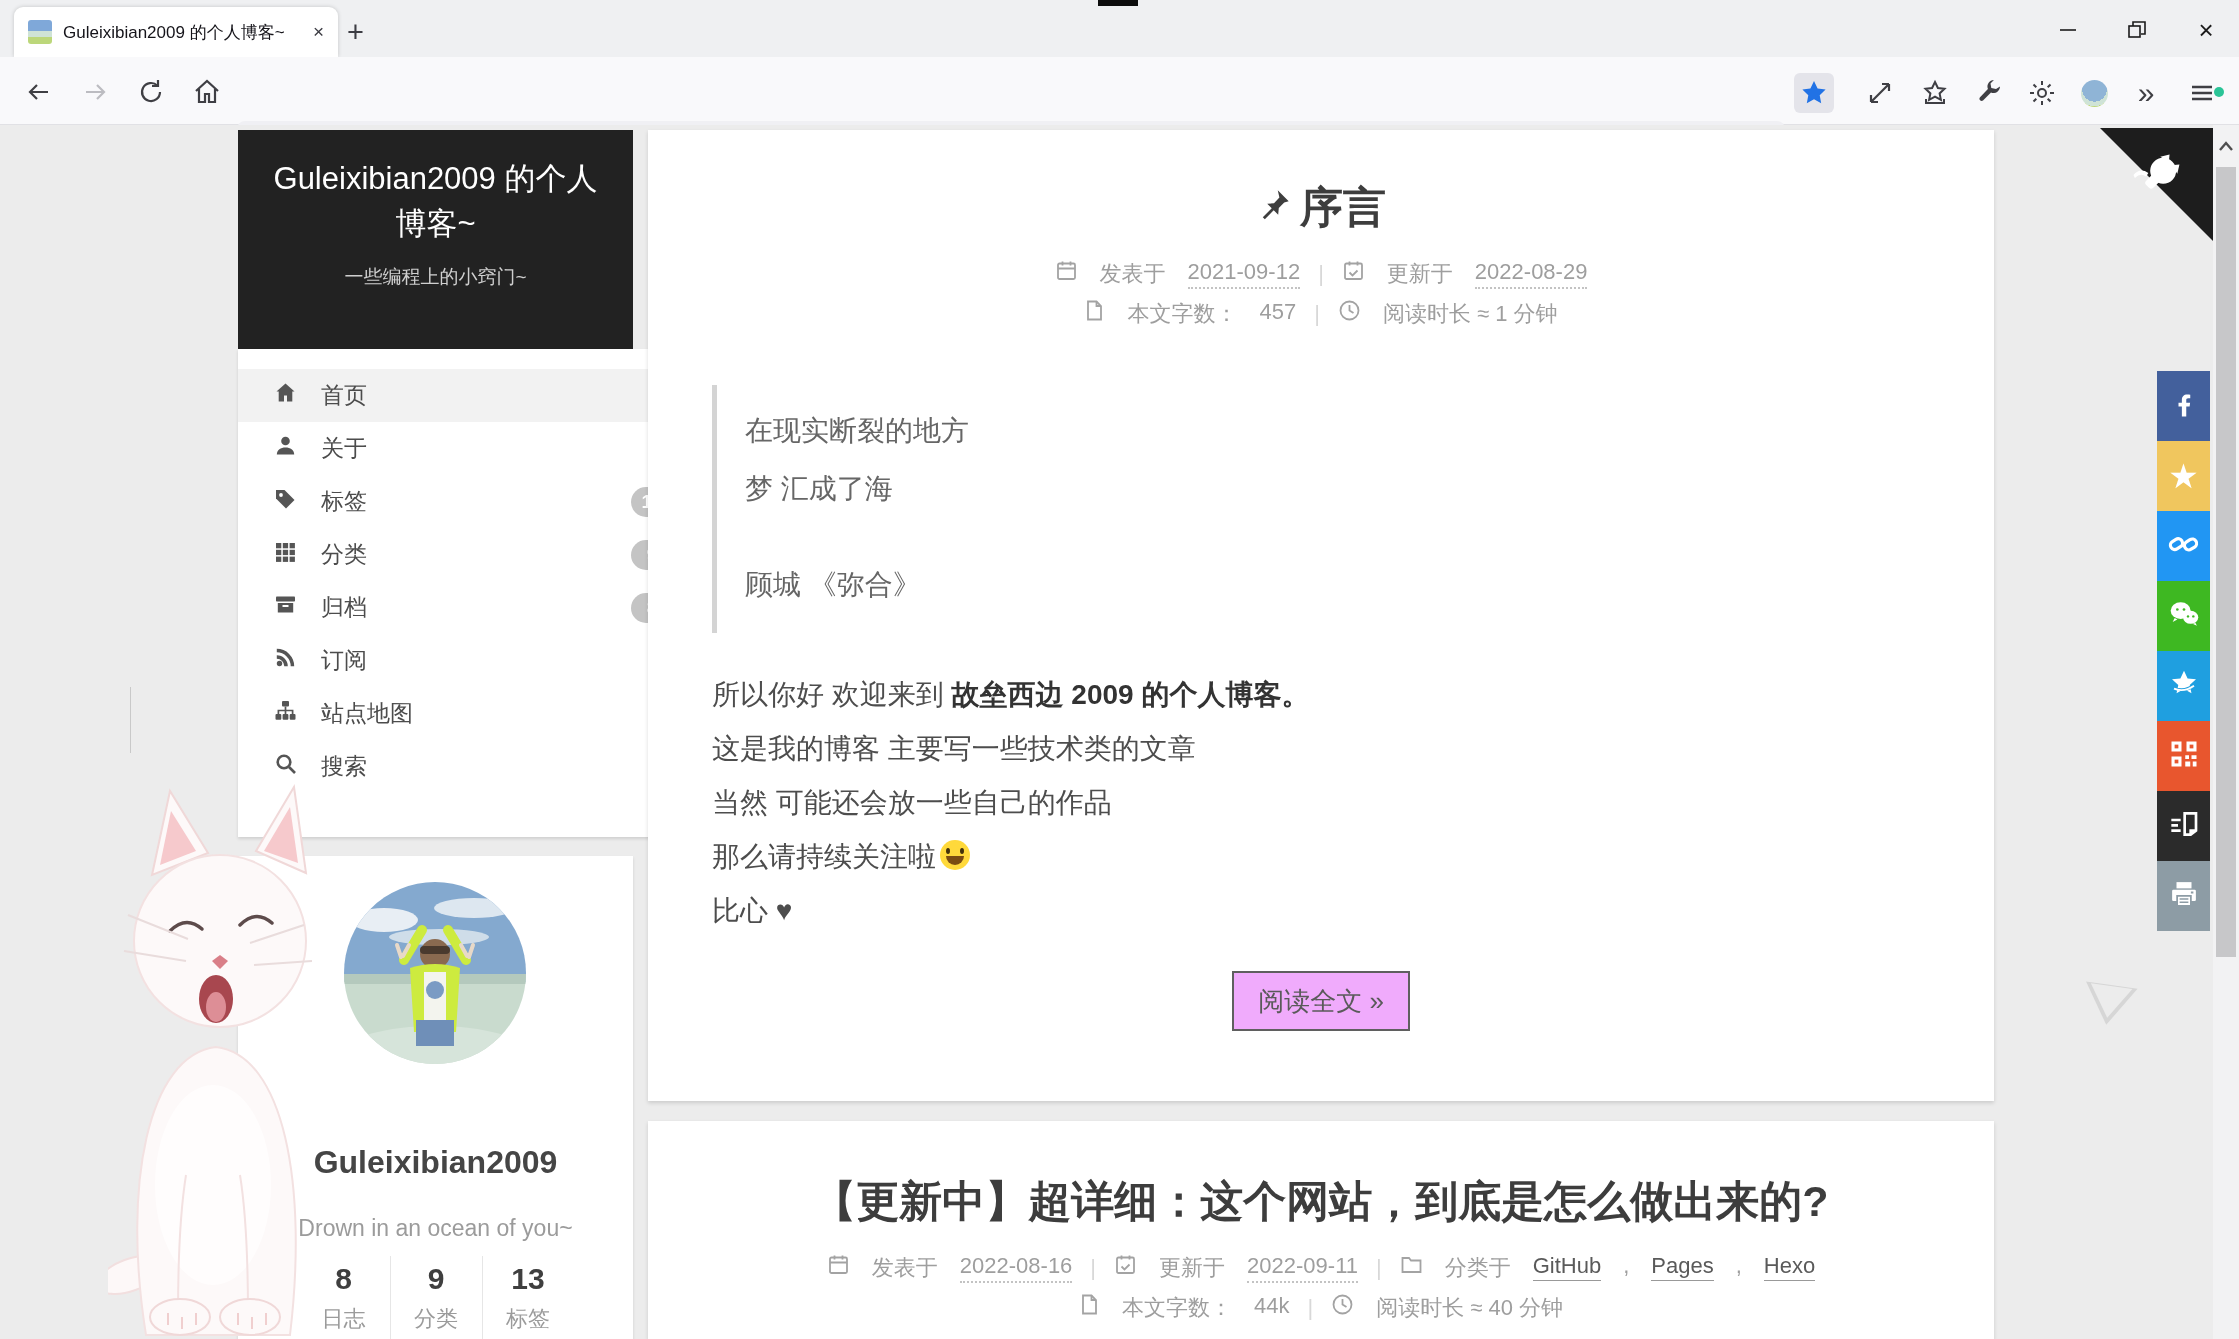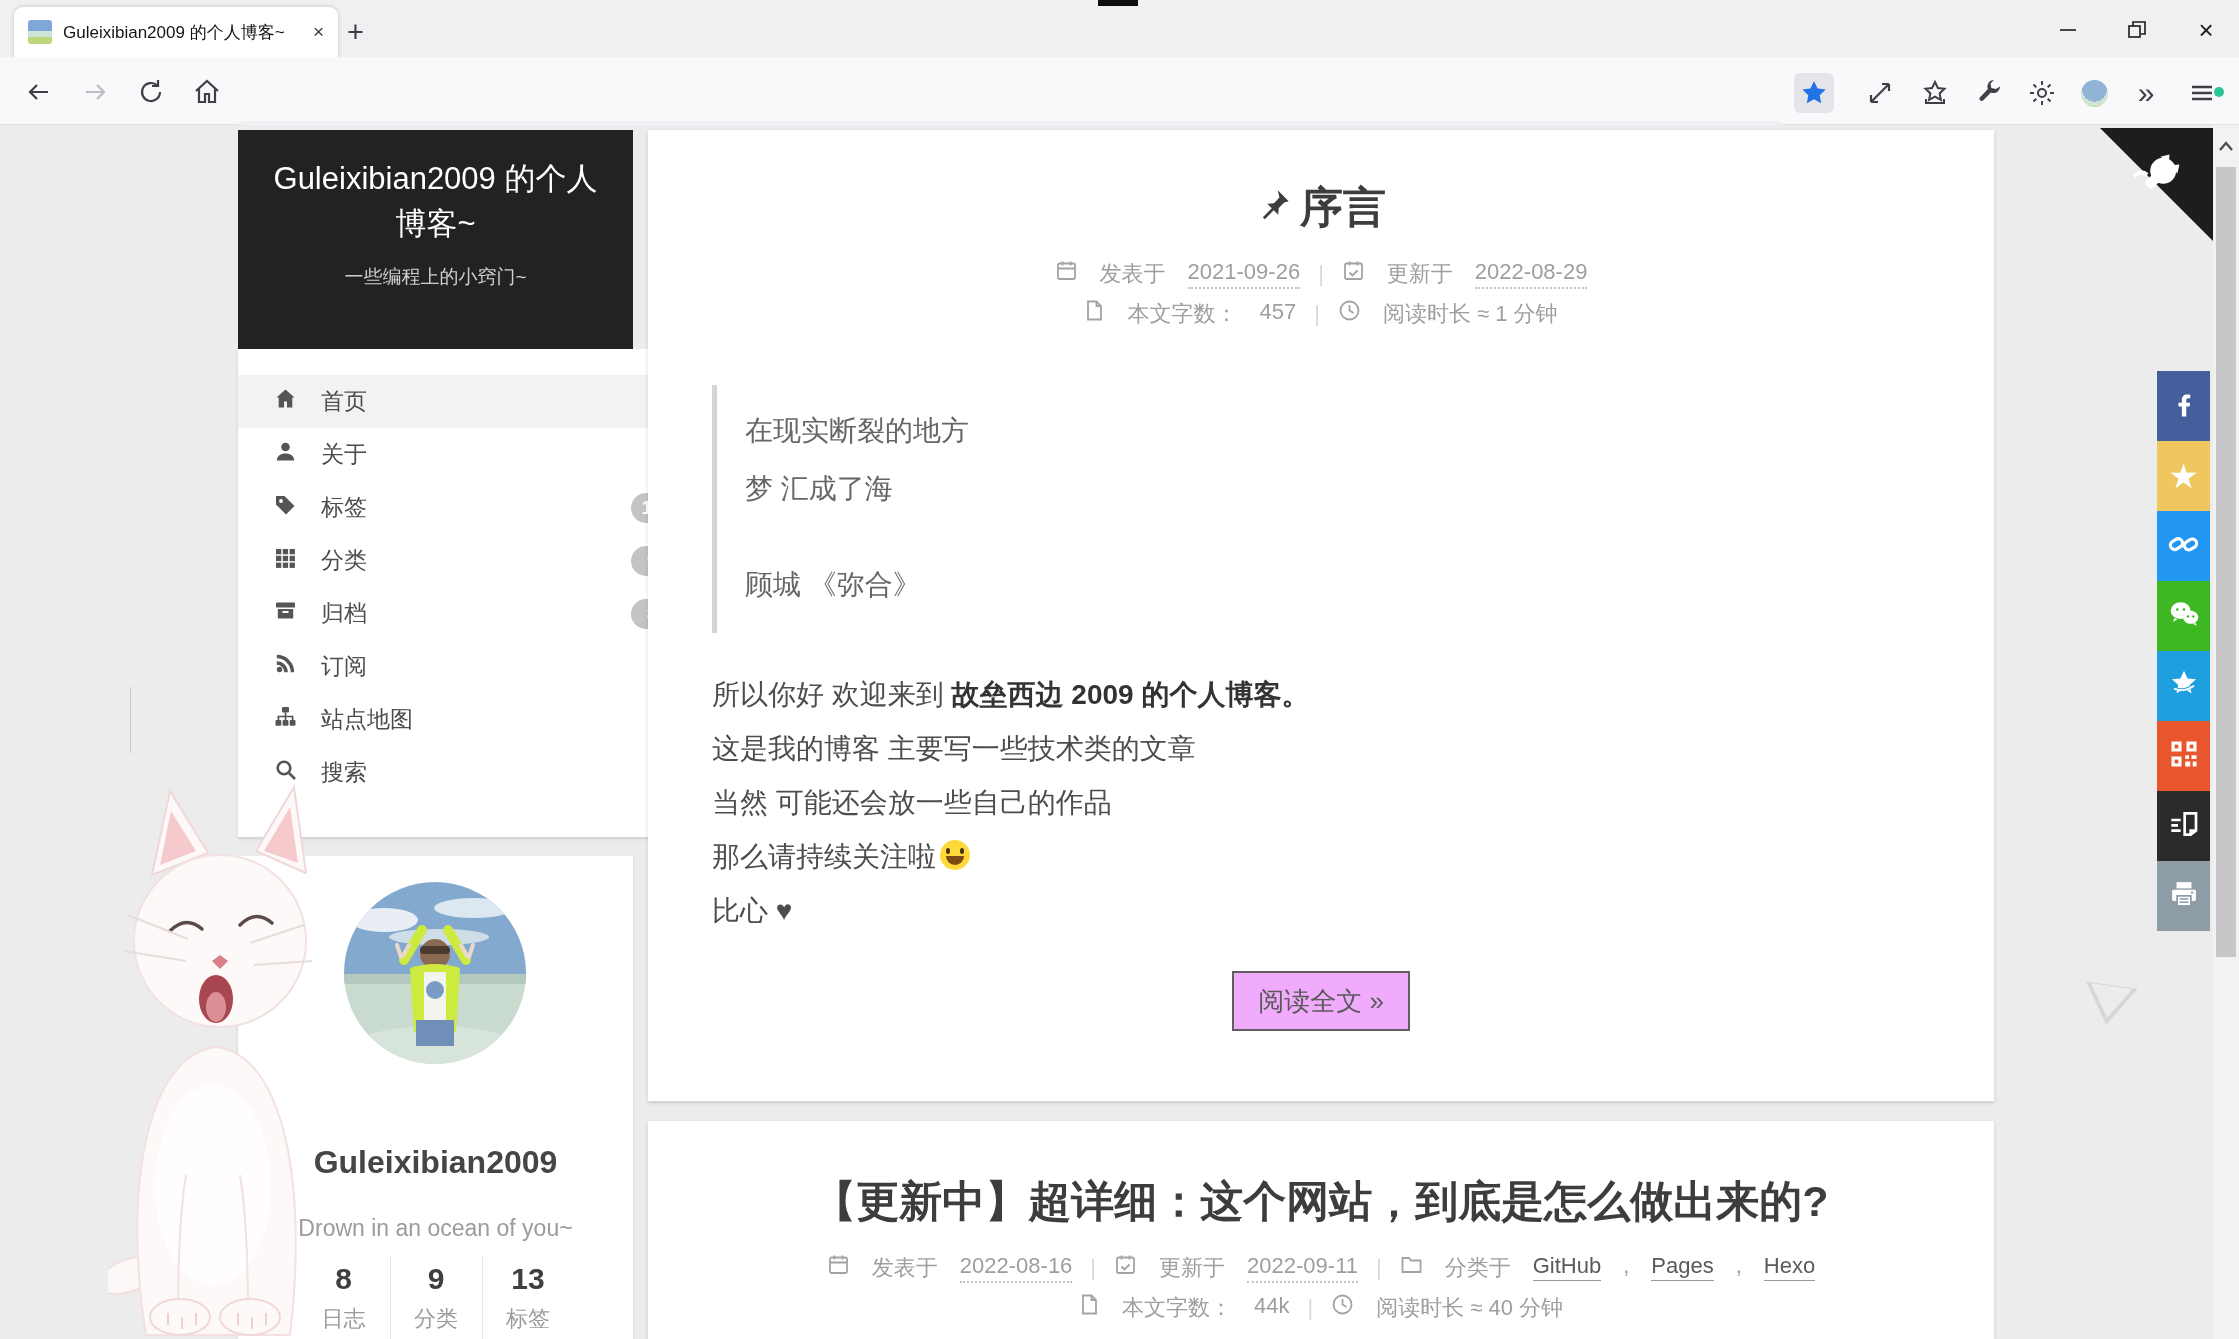--- a/index.html
+++ b/index.html
@@ -32,21 +32,21 @@
                  background:radial-gradient(circle at 50% 35%,#8fb4d6 0 55%,#cfe3d6 55% 75%,#bcd77a 75% 100%); }
   .menu-dot { position:absolute; top:14px; width:10px; height:10px; border-radius:50%; background:#2bc497; }
 
   
   .page { position:absolute; left:0; top:125px; width:2213px; height:1214px; background:#ececec; }
 
   
   .side-header { position:absolute; left:238px; top:5px; width:395px; height:219px; background:#222; color:#fff; text-align:center; }
   .side-title { font-size:31px; line-height:45px; padding:26px 30px 0; font-weight:400; }
   .side-subtitle { font-size:19px; color:#cfcfcf; margin-top:18px; }
-  .side-menu { position:absolute; left:238px; top:224px; width:457px; height:488px; background:#fff; box-shadow:0 2px 3px rgba(0,0,0,.12); padding-top:26px; }
+  .side-menu { position:absolute; left:238px; top:224px; width:457px; height:488px; background:#fff; box-shadow:0 2px 3px rgba(0,0,0,.12); padding-top:20px; }
   .menu-item { position:relative; height:53px; display:flex; align-items:center; padding-left:36px; gap:24px; font-size:23px; color:#4c4c4c; }
   .menu-item.active { background:#f2f2f2; }
   .menu-badge { position:absolute; right:22px; top:12px; min-width:42px; height:30px; padding:0 10px; background:#c4c4c4; color:#fff;
                 font-size:19px; font-weight:bold; border-radius:15px; display:flex; align-items:center; justify-content:center; }
   .author-card { position:absolute; left:238px; top:731px; width:395px; height:483px; background:#fff; box-shadow:0 2px 3px rgba(0,0,0,.12); text-align:center; }
   .avatar-big { position:absolute; left:106px; top:26px; width:182px; height:182px; border-radius:50%; overflow:hidden; }
   .author-name { position:absolute; left:0; top:288px; width:100%; font-size:32px; font-weight:bold; color:#454545; }
   .author-tagline { position:absolute; left:0; top:359px; width:100%; font-size:23px; color:#9b9b9b; }
   .stats-row { position:absolute; left:0; top:400px; width:100%; display:flex; justify-content:center; }
   .stat { width:92px; padding:6px 0; }
@@ -338,21 +338,21 @@
             </svg></span>
         <span>序言</span>
       </div>
       <div class="meta-line">
         <span class="meta-item">
           <span><svg width="23" height="23" fill="none" stroke="#a3a3a3" stroke-width="1.8">
                 <rect x="3" y="4.5" width="17" height="15.5" rx="1.5"></rect>
                 <path d="M3 9.5h17M7.5 2.5v4M15.5 2.5v4"></path>
               </svg></span>
           <span>发表于</span>
-          <span class="dotted">2021-09-26</span>
+          <span class="dotted">2021-09-12</span>
         </span>
         <span class="meta-sep">|</span>
         <span class="meta-item">
           <span><svg width="23" height="23" fill="none" stroke="#a3a3a3" stroke-width="1.8">
                 <rect x="3" y="4.5" width="17" height="15.5" rx="1.5"></rect>
                 <path d="M7.5 2.5v4M15.5 2.5v4M7.5 13.5l3 3 5-5"></path>
               </svg></span>
           <span>更新于</span>
           <span class="dotted">2022-08-29</span>
         </span>

